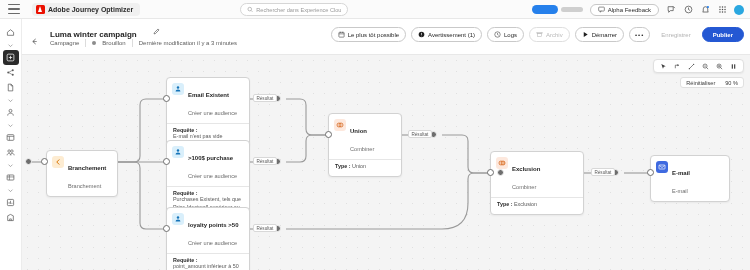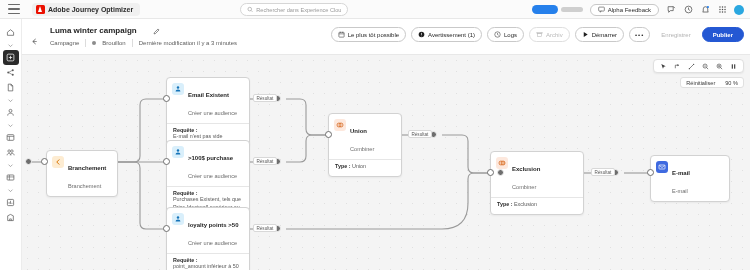--- a/index.html
+++ b/index.html
@@ -63,21 +63,21 @@
     color: #5a5a5a; border-radius: 3px; }
   .rail-item.sel { background: #2b2b2b; color: #fff; }
   .rail-chev { width: 16px; height: 10px; display: flex; align-items: center; justify-content: center; color: #8a8a8a; }
 
   
   .subheader {
     position: absolute; left: 22px; top: 19px; width: 728px; height: 36px;
     background: #fff; border-bottom: 1px solid #e8e8e8;
   }
   .back-arrow { position: absolute; left: 8px; top: 13px; color: #4b4b4b; }
-  .title-row { position: absolute; left: 28px; top: 2px; display: flex; align-items: center; gap: 16px; }
+  .title-row { position: absolute; left: 28px; top: 2px; display: flex; align-items: flex-end; gap: 16px; }
   .title-row .t { font-size: 8px; font-weight: 700; color: #1f1f1f; }
   .meta-row { position: absolute; left: 28px; top: 20px; display: flex; align-items: center; gap: 6px; font-size: 6px; color: #5c5c5c; }
   .meta-sep { width: 1px; height: 8px; background: #dcdcdc; }
   .dot-grey { width: 4px; height: 4px; border-radius: 50%; background: #8c8c8c; display: inline-block; }
 
   .actions { position: absolute; right: 6px; top: 8px; display: flex; align-items: center; gap: 5px; }
   .abtn {
     display: flex; align-items: center; gap: 3px; height: 15px; padding: 0 6px;
     border: 1px solid #c9c9c9; border-radius: 8px; background: #fff;
     font-size: 6px; color: #1f1f1f; white-space: nowrap;

